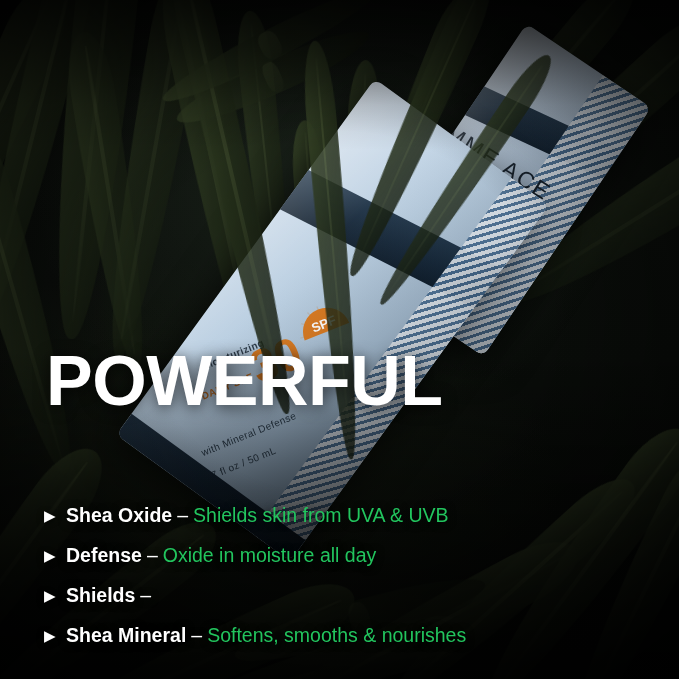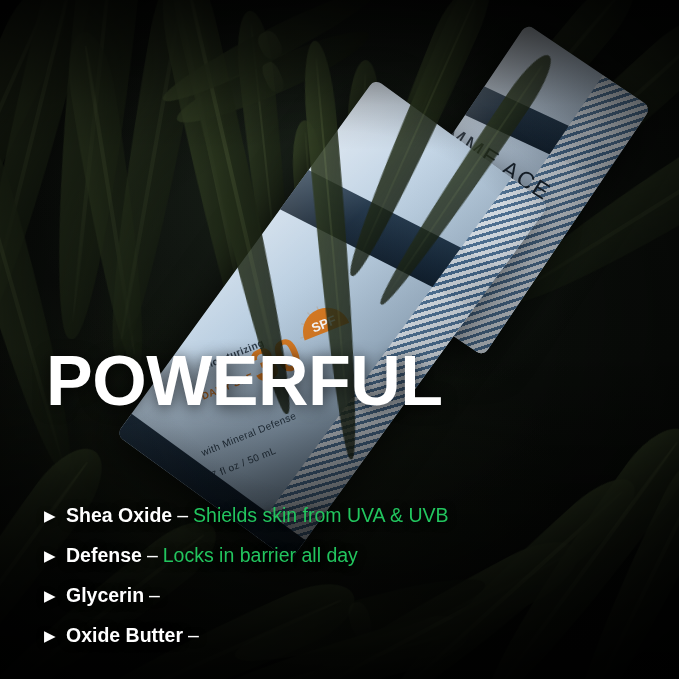--- a/index.html
+++ b/index.html
@@ -327,30 +327,31 @@
       <span class="bullet-marker">▶</span>
       <span class="bullet-term">Shea Oxide</span>
       <span class="bullet-dash">–</span>
       <span class="bullet-desc">Shields skin from UVA &amp; UVB</span>
     </div>
 
     <div class="bullet-row">
       <span class="bullet-marker">▶</span>
       <span class="bullet-term">Defense</span>
       <span class="bullet-dash">–</span>
-      <span class="bullet-desc">Locks in barrier all day</span>
+      <span class="bullet-desc">Oxide in moisture all day</span>
     </div>
 
     <div class="bullet-row">
       <span class="bullet-marker">▶</span>
-      <span class="bullet-term">Glycerin</span>
+      <span class="bullet-term">Shields</span>
       <span class="bullet-dash">–</span>
     </div>
 
     <div class="bullet-row">
       <span class="bullet-marker">▶</span>
-      <span class="bullet-term">Oxide Butter</span>
+      <span class="bullet-term">Shea Mineral</span>
       <span class="bullet-dash">–</span>
+      <span class="bullet-desc">Softens, smooths &amp; nourishes</span>
     </div>
 
   </div>
 
 </div>
 
 </body></html>

